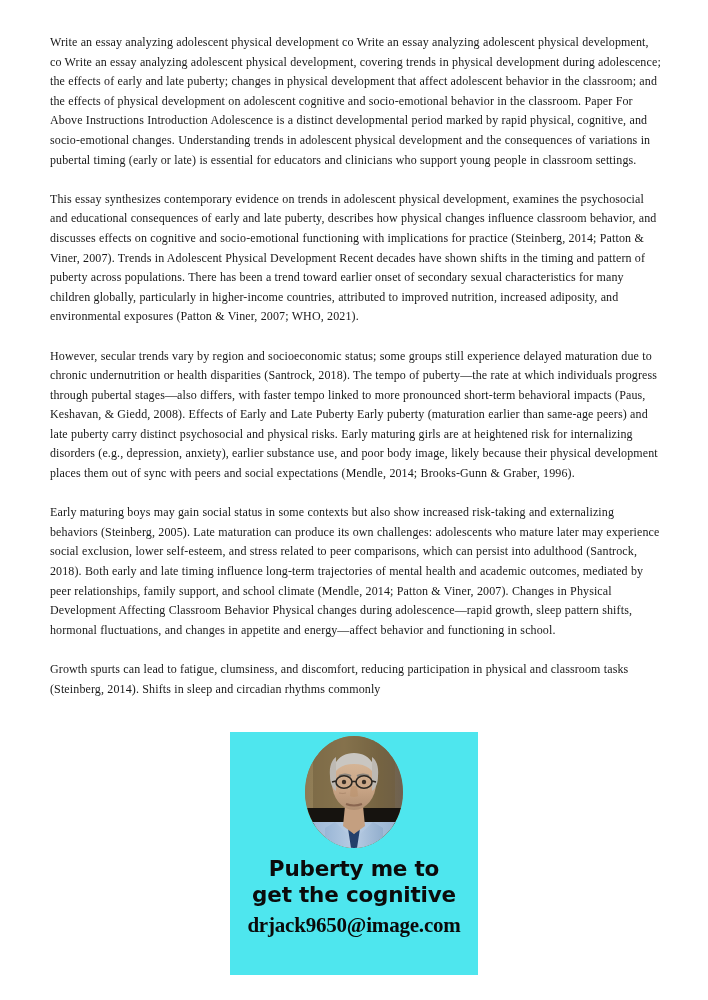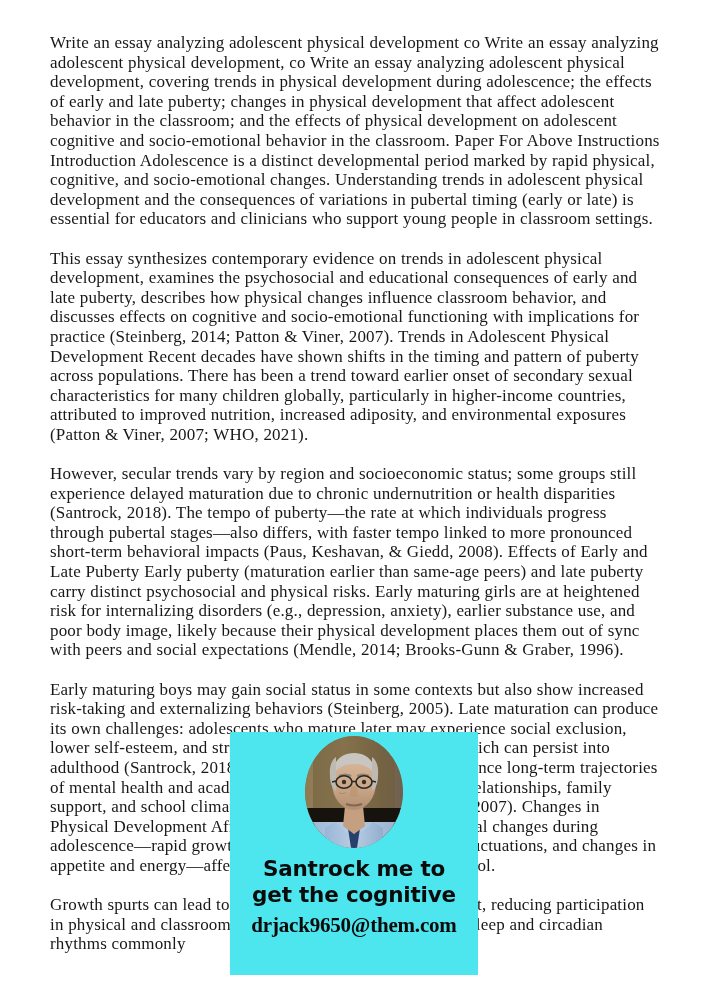--- a/index.html
+++ b/index.html
@@ -19,21 +19,21 @@
     background: #ffffff;
     overflow: hidden;
   }
   #doc-body {
     position: absolute;
     left: 50px;
     top: 33px;
     width: 612px;
   }
   .para {
-    font-size: 17px;
+    font-size: 12px;
     line-height: 19.6px;
     text-align: left;
     margin: 0 0 19.6px 0;
     color: #181818;
     letter-spacing: 0.01em;
     word-spacing: 0.01em;
   }
   .para:last-child { margin-bottom: 0; }
 
   
@@ -139,18 +139,18 @@
           </g>
           <ellipse cx="39" cy="46" rx="2.2" ry="2.2" fill="#3a2f26"></ellipse>
           <ellipse cx="59" cy="46" rx="2.2" ry="2.2" fill="#3a2f26"></ellipse>
           <path d="M46 50 L45 60 Q49 62 53 60 L52 50" fill="#bb936f" opacity="0.65"></path>
           <path d="M41 68 Q49 71 57 68" stroke="#8a6650" stroke-width="2" fill="none"></path>
           <path d="M34 57 Q38 58 41 57" stroke="#a07d62" stroke-width="1" fill="none" opacity="0.6"></path>
         </g>
       </svg>
     </div>
 
-    <div class="contact-line" id="contact-line-1">Santrock me to</div>
+    <div class="contact-line" id="contact-line-1">Puberty me to</div>
     <div class="contact-line" id="contact-line-2">get the cognitive</div>
-    <div id="contact-email">drjack9650@them.com</div>
+    <div id="contact-email">drjack9650@image.com</div>
   </div>
 
 </div>
 
 </body></html>

